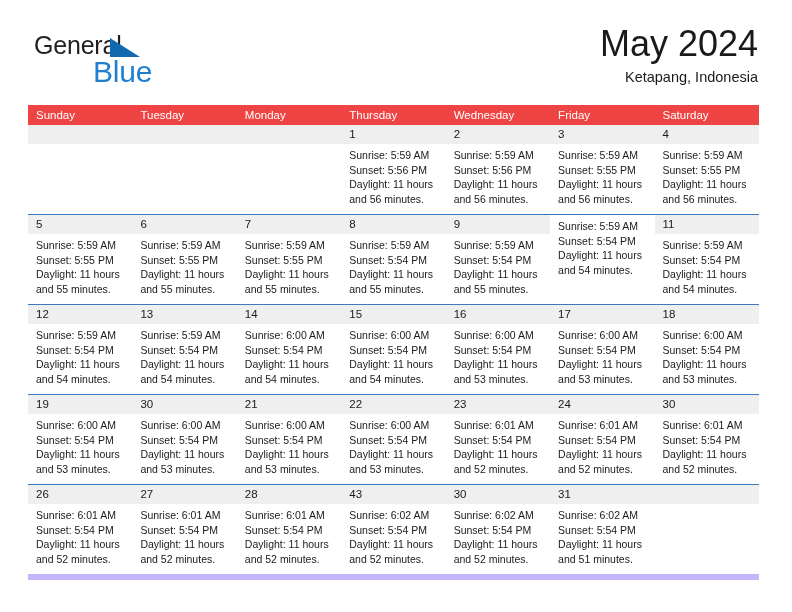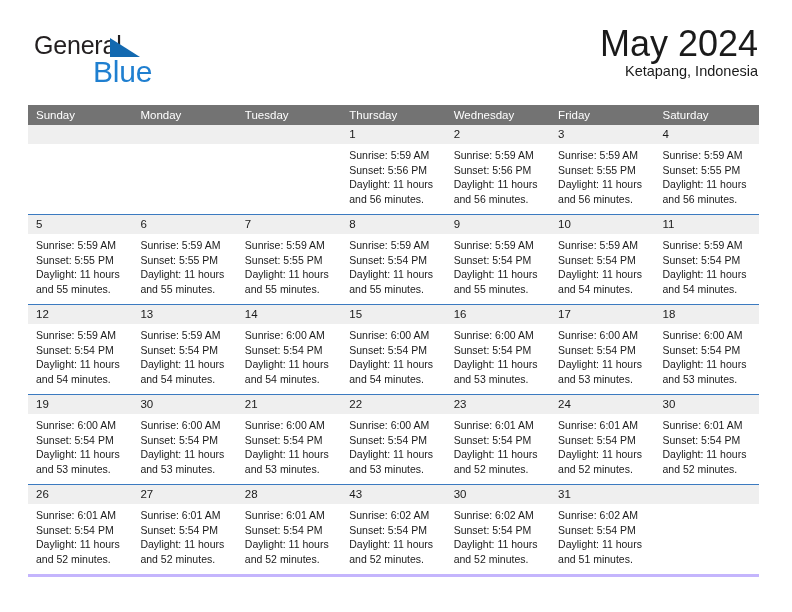--- a/index.html
+++ b/index.html
@@ -66,55 +66,55 @@
     text-align: right;
   }
   .cal-title {
     font-size: 36px;
     line-height: 32px;
     color: #1a1a1a;
     font-weight: 400;
     white-space: nowrap;
   }
   .cal-subtitle {
-    margin-top: 2px;
+    margin-top: 8px;
     font-size: 14.5px;
     line-height: 18px;
     color: #1a1a1a;
     white-space: nowrap;
   }
 
   
   .calendar {
     position: absolute;
     left: 28px;
     top: 105px;
     width: 731px;
   }
   .dow-row {
     display: flex;
-    background: #737373;
+    background: #ef4444;
     height: 20px;
   }
   .dow-cell {
     flex: 1 1 0;
     color: #ffffff;
     font-size: 11.5px;
     line-height: 20px;
     padding-left: 8px;
     box-sizing: border-box;
     white-space: nowrap;
   }
   .week {
     display: flex;
     border-bottom: 1px solid #3b7ac0;
     min-height: 89px;
   }
   .week:last-child {
-    border-bottom: 3px solid #c4b5fd;
+    border-bottom: 6px solid #c4b5fd;
   }
   .day-cell {
     flex: 1 1 0;
     box-sizing: border-box;
     padding: 0;
     position: relative;
     min-height: 89px;
   }
   .day-num-band {
     background: #efefef;
@@ -160,22 +160,22 @@
       <div class="cal-title">May 2024</div>
       <div class="cal-subtitle">Ketapang, Indonesia</div>
     </div>
 
   </div>
 
   <div class="calendar">
 
     <div class="dow-row">
       <div class="dow-cell">Sunday</div>
+      <div class="dow-cell">Tuesday</div>
       <div class="dow-cell">Monday</div>
-      <div class="dow-cell">Tuesday</div>
       <div class="dow-cell">Thursday</div>
       <div class="dow-cell">Wednesday</div>
       <div class="dow-cell">Friday</div>
       <div class="dow-cell">Saturday</div>
     </div>
 
     <div id="weeks-container">
         <div class="week">
           <div class="day-cell empty">
             <div class="day-num-band"></div>
@@ -281,23 +281,20 @@
               <div class="day-num">9</div>
             </div>
             <div class="day-body">
               <div class="day-line">Sunrise: 5:59 AM</div>
               <div class="day-line">Sunset: 5:54 PM</div>
               <div class="day-line">Daylight: 11 hours</div>
               <div class="day-line">and 55 minutes.</div>
             </div>
           </div>
           <div class="day-cell">
-            <div class="day-num-band">
-              <div class="day-num">10</div>
-            </div>
             <div class="day-body">
               <div class="day-line">Sunrise: 5:59 AM</div>
               <div class="day-line">Sunset: 5:54 PM</div>
               <div class="day-line">Daylight: 11 hours</div>
               <div class="day-line">and 54 minutes.</div>
             </div>
           </div>
           <div class="day-cell">
             <div class="day-num-band">
               <div class="day-num">11</div>

